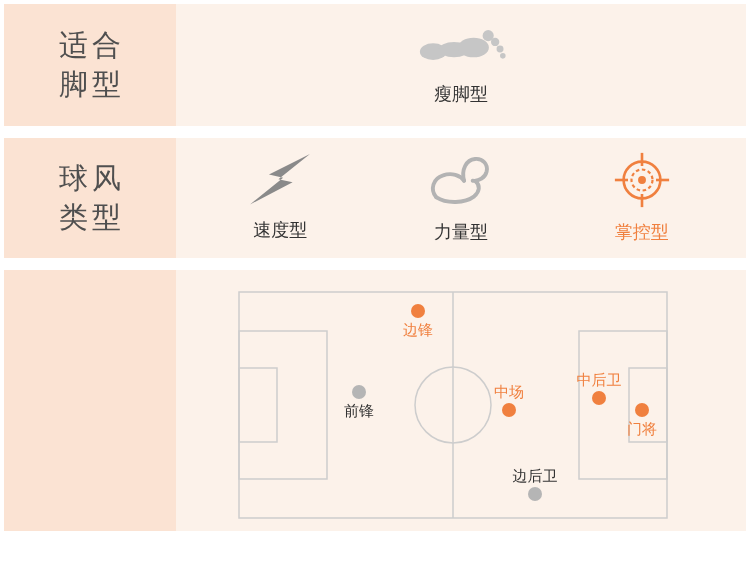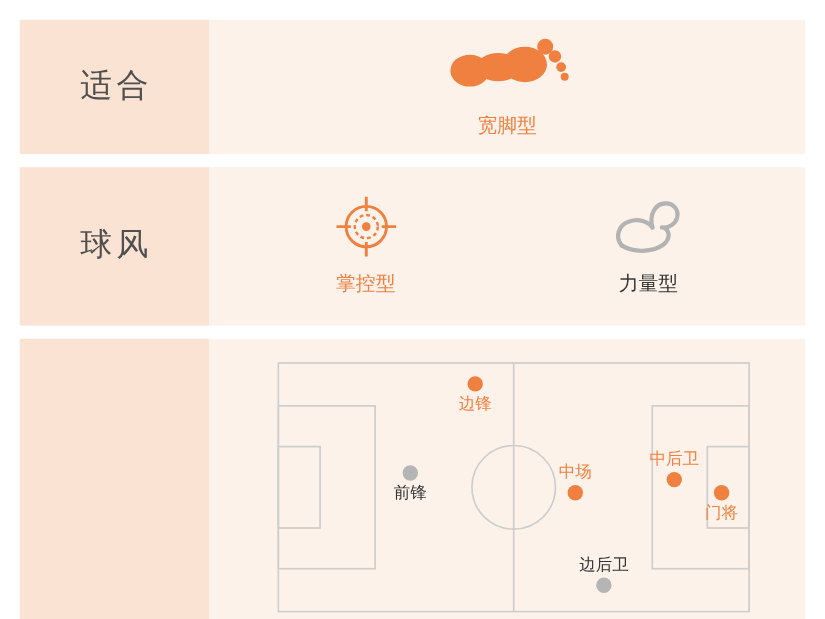--- a/index.html
+++ b/index.html
@@ -1,38 +1,38 @@
 <!DOCTYPE html>
 <html style="--accent: #F0803F; --inactive-gray: #C6C6C6; --bolt-gray: #8A8A8A; --muscle-gray: #B3B3B3; --dot-gray: #B5B5B5; --label-text: #4F4F4F; --dark-text: #333333; --panel-bg: #FBE3D3; --content-bg: #FCF2EA; --field-line: #CDCDCD;"><head>
 <meta charset="utf-8">
 <style>
   * { margin:0; padding:0; box-sizing:border-box; }
   html,body { background:#ffffff; }
   body {
     font-family:"Liberation Sans","DejaVu Sans",sans-serif;
     color:var(--dark-text,#333);
   }
-  .page { width:750px; height:563px; background:#fff; padding:18px; overflow:hidden; }
+  .page { width:750px; height:563px; background:#fff; padding:4px; overflow:hidden; }
   .row { display:flex; margin-bottom:12px; }
   .row-label {
     width:172px; flex:0 0 172px;
     background:var(--panel-bg,#FBE3D3);
     display:flex; flex-direction:column; align-items:center; justify-content:center;
     gap:6px;
   }
   .row-label-line {
     font-size:29px; letter-spacing:4px; margin-right:-4px;
     color:var(--label-text,#4F4F4F); line-height:1.15; font-weight:400;
   }
   .row-content {
     flex:1; background:var(--content-bg,#FCF2EA);
     display:flex; align-items:center;
   }
   .row-1 { height:122px; }
-  .row-2 { height:144px; }
+  .row-2 { height:120px; }
   .row-3 { height:261px; }
   .options { justify-content:space-around; padding:0 14px; }
   .item { display:flex; flex-direction:column; align-items:center; justify-content:center; gap:12px; flex:1; }
   .item-label { font-size:18px; color:var(--dark-text,#333); white-space:nowrap; }
   .item-label.accent { color:var(--accent,#F0803F); }
   .fill-accent { fill:var(--accent,#F0803F); }
   .fill-gray { fill:var(--inactive-gray,#C3C3C3); }
   .fill-bolt { fill:var(--bolt-gray,#8A8A8A); }
   .stroke-accent { stroke:var(--accent,#F0803F); fill:none; }
   .stroke-muscle { stroke:var(--muscle-gray,#B3B3B3); fill:none; }
@@ -54,70 +54,78 @@
   .pos-label.dark { color:var(--dark-text,#333);text-align:center; }
 </style>
 </head>
 <body>
 
 <div class="page">
 
   <section class="row row-1">
     <div class="row-label">
       <span class="row-label-line">适合</span>
+      <span class="row-label-line">脚型</span>
     </div>
     <div class="row-content options">
 
+      <div class="item">
+        <svg width="92" height="45" viewBox="0 0 132 64" class="fill-gray">
+          <ellipse cx="26" cy="38" rx="19" ry="12"></ellipse>
+          <ellipse cx="56" cy="35" rx="22" ry="11"></ellipse>
+          <ellipse cx="84" cy="32" rx="22" ry="14"></ellipse>
+          <circle cx="105" cy="15" r="8"></circle>
+          <circle cx="115" cy="24" r="6"></circle>
+          <circle cx="122" cy="34" r="5"></circle>
+          <circle cx="126" cy="44" r="4"></circle>
+        </svg>
+        <span class="item-label">瘦脚型</span>
+      </div>
 
 
-      <div class="item">
-        <svg width="114" height="58" viewBox="0 0 140 72" class="fill-accent">
-          <ellipse cx="28" cy="40" rx="22" ry="18"></ellipse>
-          <ellipse cx="60" cy="36" rx="24" ry="16"></ellipse>
-          <ellipse cx="90" cy="33" rx="25" ry="20"></ellipse>
-          <circle cx="113" cy="13" r="9"></circle>
-          <circle cx="124" cy="24" r="7"></circle>
-          <circle cx="131" cy="36" r="5.5"></circle>
-          <circle cx="135" cy="47" r="4.5"></circle>
-        </svg>
-        <span class="item-label accent">宽脚型</span>
-      </div>
 
     </div>
   </section>
 
   <section class="row row-2">
     <div class="row-label">
       <span class="row-label-line">球风</span>
+      <span class="row-label-line">类型</span>
     </div>
     <div class="row-content options">
 
+      <div class="item">
+        <svg width="64" height="52" viewBox="0 0 80 66" class="fill-bolt">
+          <polygon points="78,0 26,26 44,30 2,64 56,36 38,32"></polygon>
+        </svg>
+        <span class="item-label">速度型</span>
+      </div>
+
+      <div class="item">
+        <svg width="66" height="56" viewBox="0 0 84 72">
+          <g class="stroke-muscle" stroke-width="5" stroke-linecap="round">
+            <path d="M10 58 C2 48 6 34 19 30 C30 26 41 30 46 37"></path>
+            <path d="M46 37 C42 22 49 10 60 9 C70 8 77 16 75 25 C73 33 65 38 57 37"></path>
+            <path d="M10 58 C24 67 47 66 59 57 C66 51 67 43 61 38"></path>
+          </g>
+        </svg>
+        <span class="item-label">力量型</span>
+      </div>
 
       <div class="item">
         <svg width="56" height="56" viewBox="0 0 64 64">
           <circle cx="32" cy="32" r="21" class="stroke-accent" stroke-width="3"></circle>
           <circle cx="32" cy="32" r="12" class="stroke-accent" stroke-width="2.5" stroke-dasharray="4 3"></circle>
           <circle cx="32" cy="32" r="4.5" class="fill-accent"></circle>
           <line x1="32" y1="1" x2="32" y2="16" class="stroke-accent" stroke-width="3"></line>
           <line x1="32" y1="48" x2="32" y2="63" class="stroke-accent" stroke-width="3"></line>
           <line x1="1" y1="32" x2="16" y2="32" class="stroke-accent" stroke-width="3"></line>
           <line x1="48" y1="32" x2="63" y2="32" class="stroke-accent" stroke-width="3"></line>
         </svg>
         <span class="item-label accent">掌控型</span>
-      </div>
-
-      <div class="item">
-        <svg width="66" height="56" viewBox="0 0 84 72">
-          <g class="stroke-muscle" stroke-width="5" stroke-linecap="round">
-            <path d="M10 58 C2 48 6 34 19 30 C30 26 41 30 46 37"></path>
-            <path d="M46 37 C42 22 49 10 60 9 C70 8 77 16 75 25 C73 33 65 38 57 37"></path>
-            <path d="M10 58 C24 67 47 66 59 57 C66 51 67 43 61 38"></path>
-          </g>
-        </svg>
-        <span class="item-label">力量型</span>
       </div>
 
     </div>
   </section>
 
   <section class="row row-3">
     <div class="row-label">
     </div>
     <div class="row-content">
       <div class="field-wrap">

